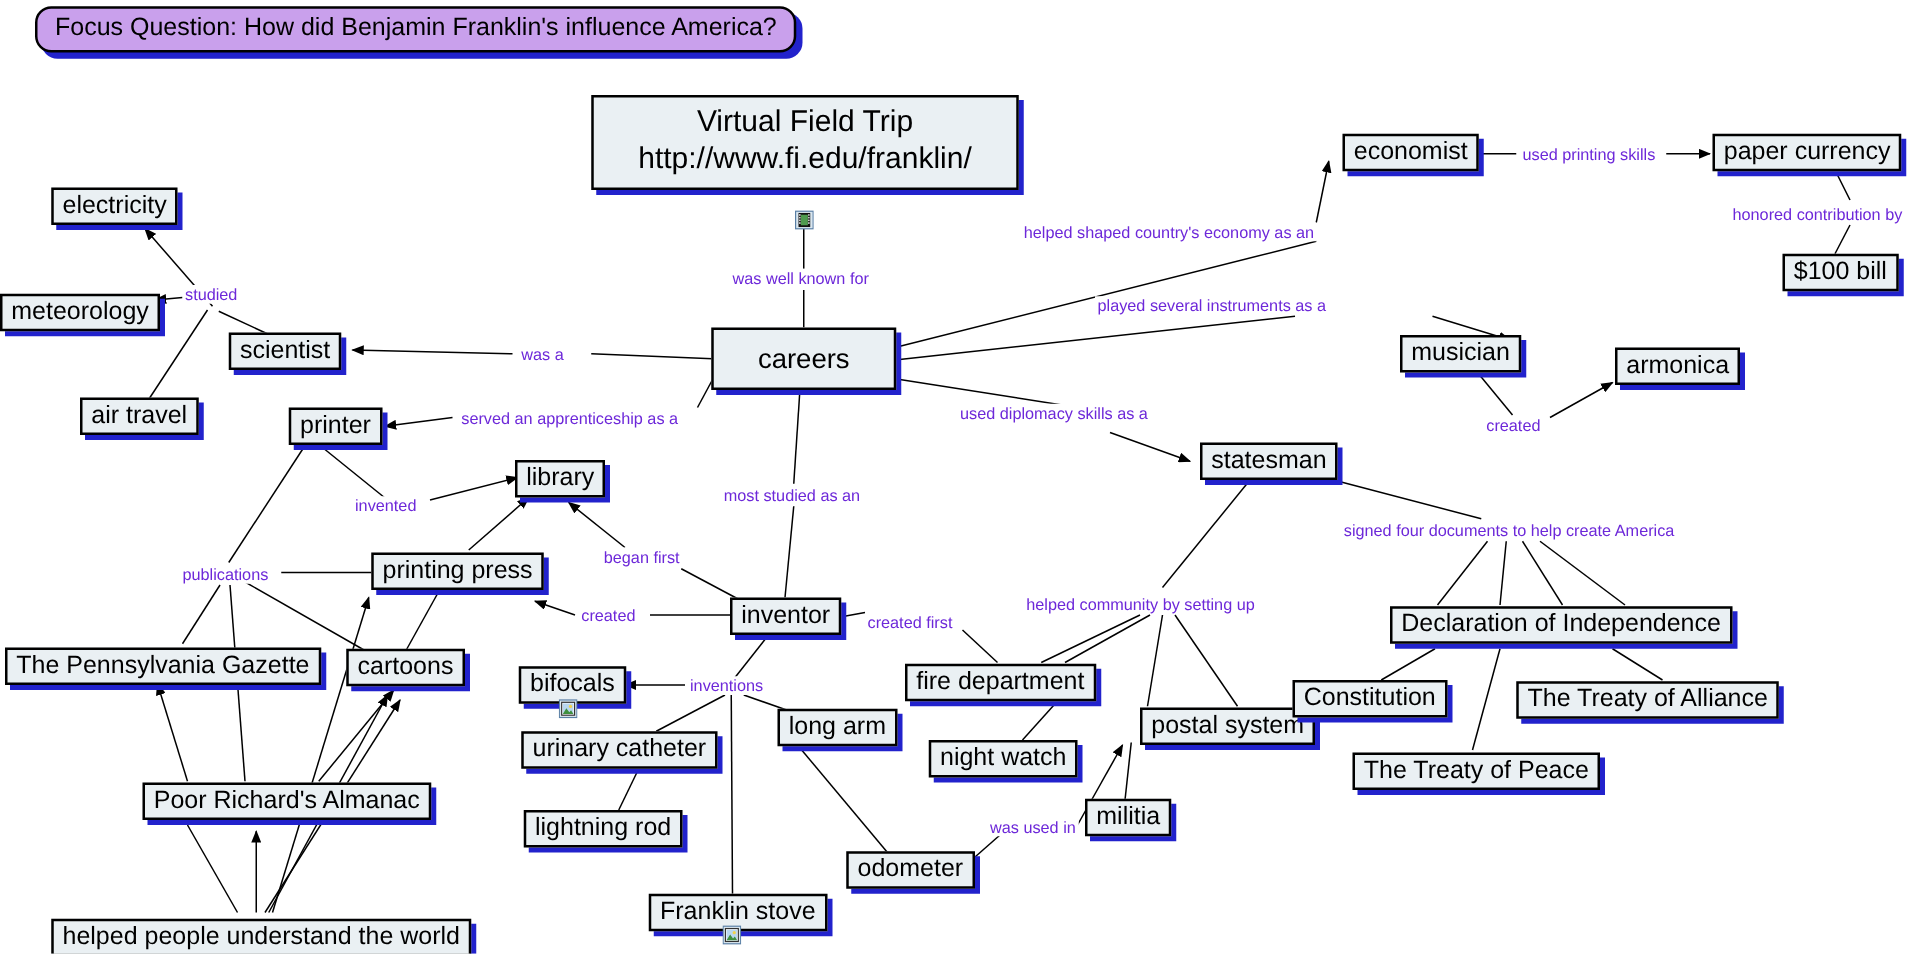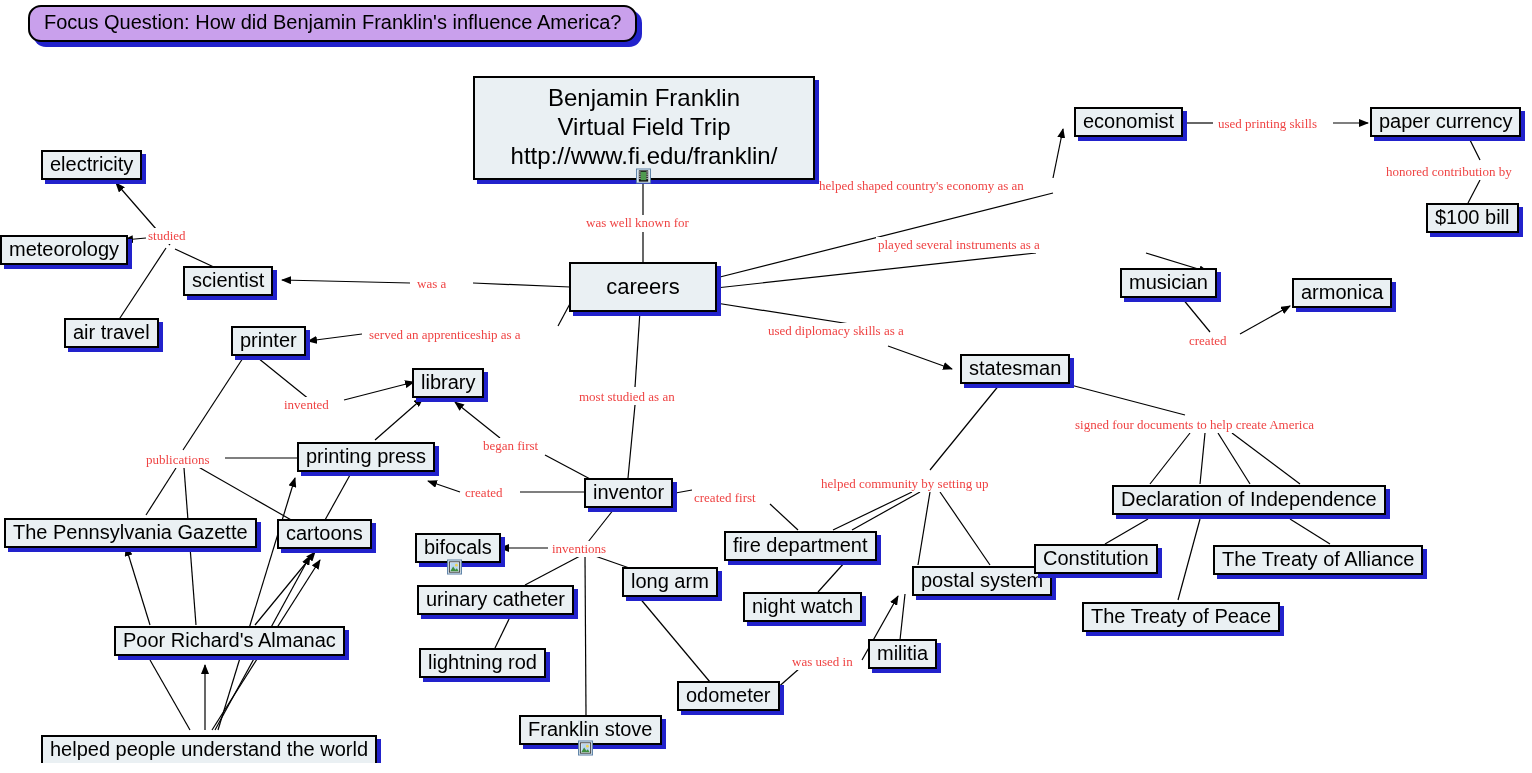--- a/index.html
+++ b/index.html
@@ -67,23 +67,23 @@
     font-size: 20px;
     color: #000000;
     padding: 4px 14px 6px 14px;
     white-space: nowrap;
     z-index: 6;
   }
 
   
   .elabel {
     position: absolute;
-    font-family: Liberation Serif, serif;
+    font-family: Liberation Sans, sans-serif;
     font-size: 13px;
-    color: #ef4444;
+    color: #6d28d9;
     white-space: nowrap;
     background: #ffffff;
     padding: 0 2px;
     z-index: 4;
   }
 
   
   .icon-attach {
     position: absolute;
     width: 15px;
@@ -189,21 +189,20 @@
       <line x1="1480" y1="180" x2="1468" y2="203"></line>
 
       <line x1="1182" y1="298" x2="1210" y2="332"></line>
       <line x1="1240" y1="334" x2="1290" y2="306" marker-end="url(#ah)"></line>
     </g>
   </svg>
 
   <div class="focus-box">Focus Question: How did Benjamin Franklin's influence America?</div>
 
   <div class="node root" style="left:473px; top:76px; width:342px;">
-    <span class="rline">Benjamin Franklin</span>
     <span class="rline">Virtual Field Trip</span>
     <span class="rline">http://www.fi.edu/franklin/</span>
   </div>
 
   <svg class="icon-attach" style="left:636px; top:168px;" viewBox="0 0 16 16">
     <rect x="0.5" y="0.5" width="15" height="15" fill="#d9e6ef" stroke="#5a7fa5"></rect>
     <rect x="3" y="2" width="10" height="12" fill="#111111"></rect>
     <rect x="5" y="3.5" width="6" height="9" fill="#4f9a4f"></rect>
     <rect x="3.6" y="3" width="1.1" height="1.4" fill="#ffffff"></rect>
     <rect x="3.6" y="5.3" width="1.1" height="1.4" fill="#ffffff"></rect>

